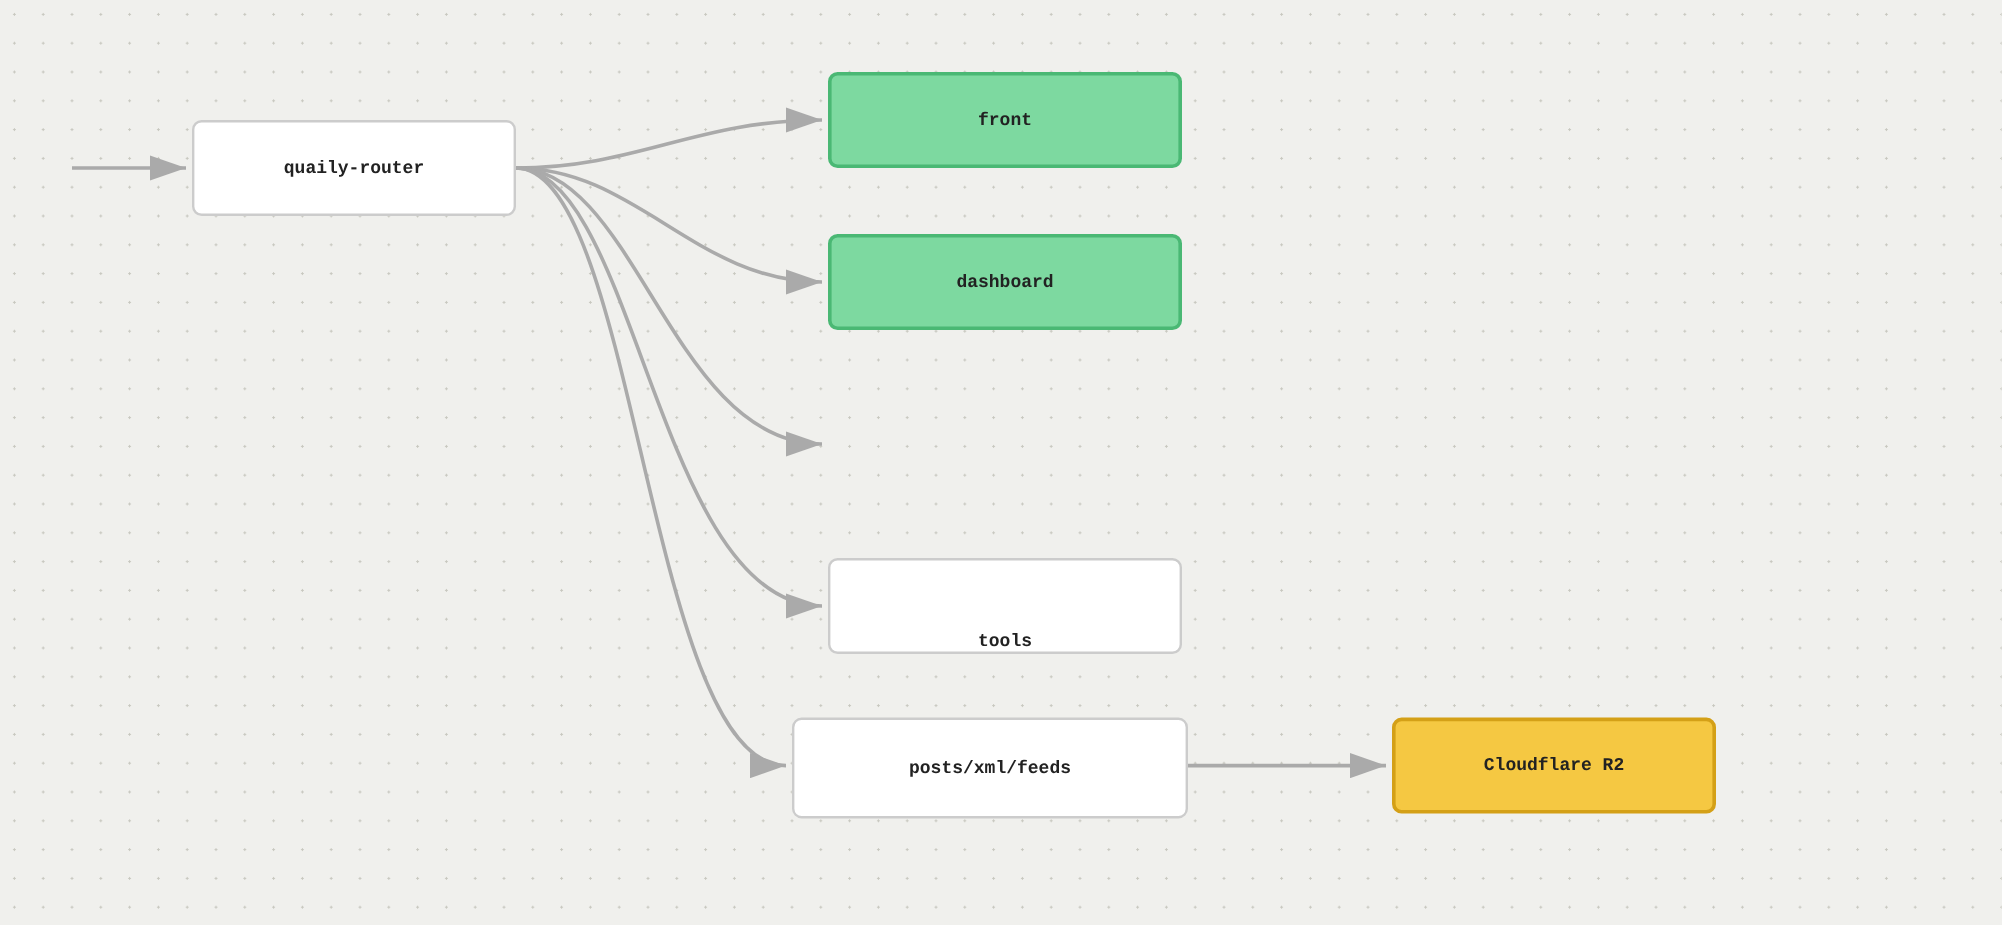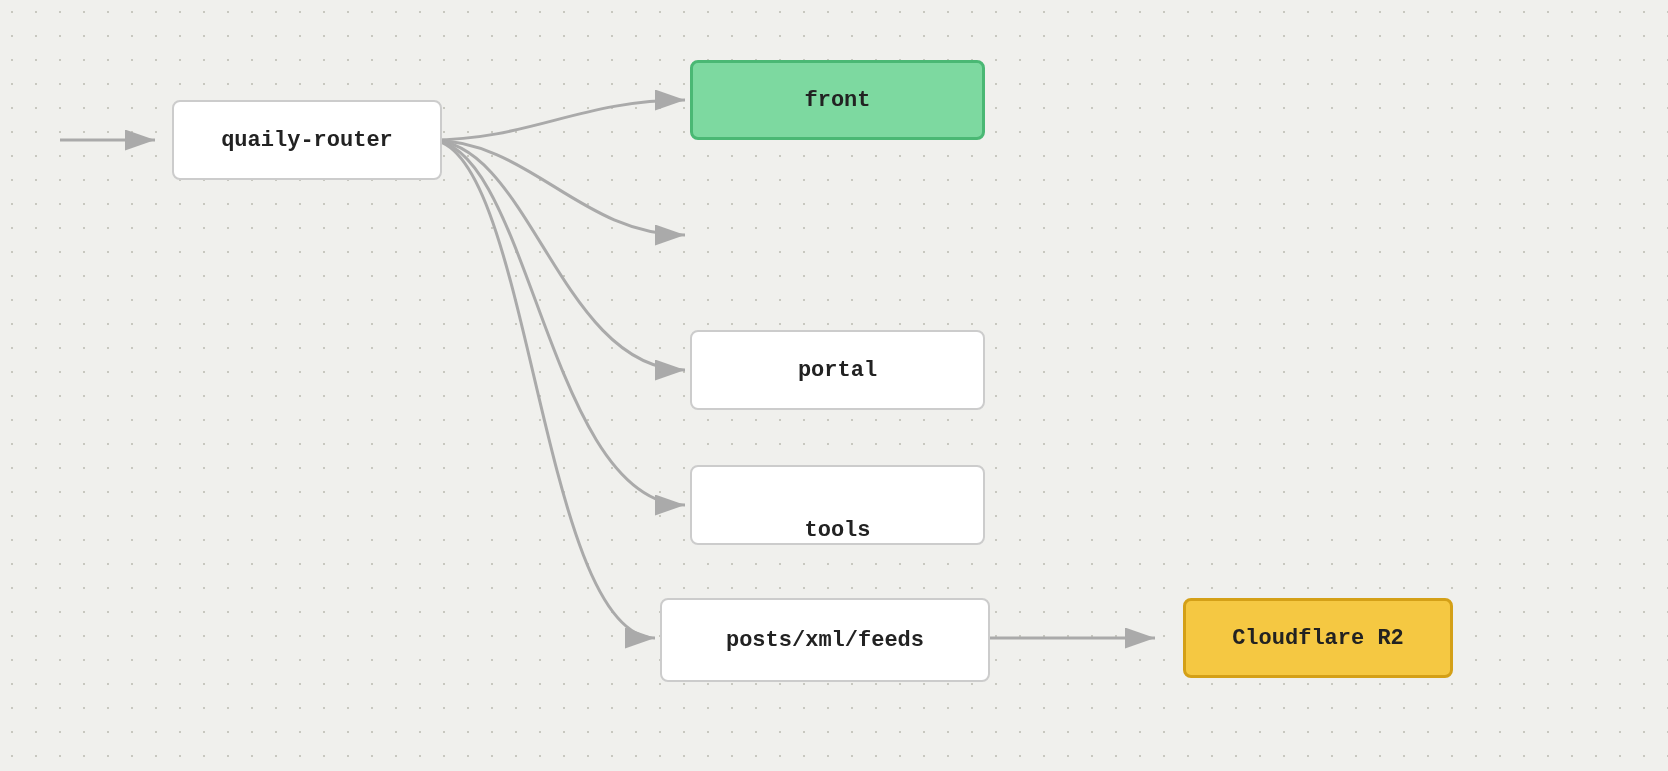--- a/index.html
+++ b/index.html
@@ -29,34 +29,33 @@
       overflow: visible;
     }
 
     
     .node {
       position: absolute;
       display: flex;
       align-items: center;
       justify-content: center;
       border-radius: 8px;
-      font-size: 22px;
+      font-size: 15px;
       font-weight: 600;
       font-family: 'Courier New', Courier, monospace;
     }
 
     .node-router {
       left: 160px;
       top: 100px;
       width: 270px;
       height: 80px;
       background: #fff;
       border: 2px solid #ccc;
       color: #222;
-      margin-left: 12px;
     }
 
     .node-front {
       left: 690px;
       top: 60px;
       width: 295px;
       height: 80px;
       background: #7dd9a0;
       border: 3px solid #4ab874;
       color: #222;
@@ -104,21 +103,20 @@
     }
 
     .node-cloudflare {
       left: 1160px;
       top: 598px;
       width: 270px;
       height: 80px;
       background: #f5c842;
       border: 3px solid #d4a017;
       color: #222;
-      margin-left: 23px;
     }
   </style>
 </head>
 <body>
 
 <div class="diagram-container">
 
   <svg class="diagram-svg">
     <defs>
       <marker id="arrowhead" markerWidth="10" markerHeight="7" refX="10" refY="3.5" orient="auto">
@@ -142,24 +140,24 @@
   </svg>
 
   <div class="node node-router">
     <span>quaily-router</span>
   </div>
 
   <div class="node node-front">
     <span>front</span>
   </div>
 
+  <div class="node node-dashboard">
+    <span>dashboard</span>
+  </div>
 
-  <div class="node node-portal">
-    <span>portal</span>
-  </div>
 
   <div class="node node-tools">
     <span>tools</span>
   </div>
 
   <div class="node node-feeds">
     <span>posts/xml/feeds</span>
   </div>
 
   <div class="node node-cloudflare">

